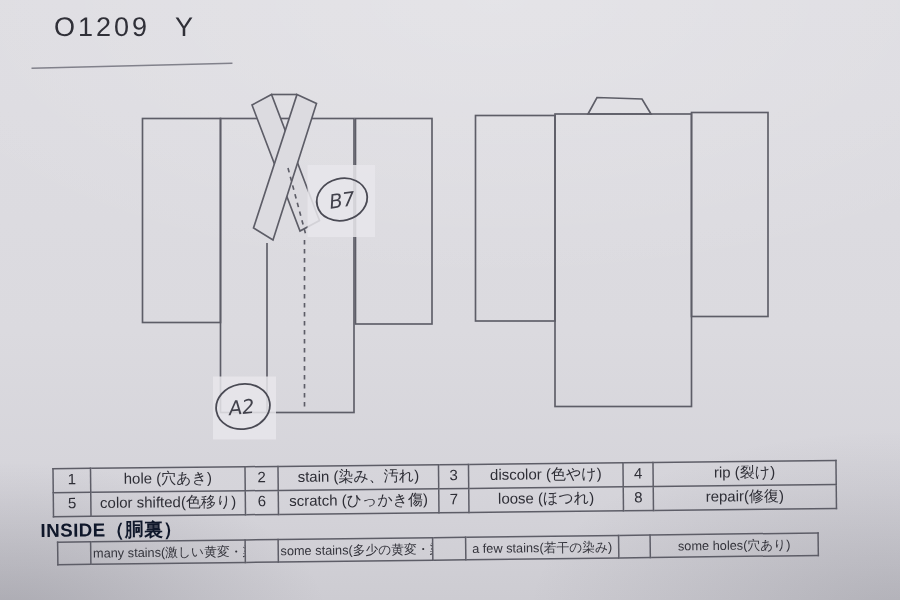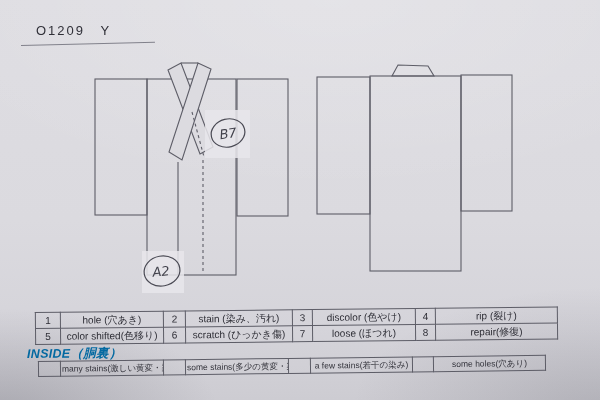--- a/index.html
+++ b/index.html
@@ -16,22 +16,22 @@
       radial-gradient(75% 55% at 100% 102%, rgba(70,70,82,0.20), rgba(0,0,0,0) 55%),
       radial-gradient(70% 50% at 0% 103%, rgba(70,70,82,0.26), rgba(0,0,0,0) 52%),
       linear-gradient(180deg,#dedde2 0%,#dbdadf 55%,#d5d4da 82%,#cdccd2 100%);
   }
   
   .item-label{
     position:absolute;left:22px;top:10px;
     font-size:12px;letter-spacing:0.5px;color:#3a3a42;
   }
   .item-value{
-    position:absolute;left:36px;top:23px;
-    font-size:13px;letter-spacing:2px;word-spacing:10px;color:#303038;
+    position:absolute;left:36px;top:8px;
+    font-size:18px;letter-spacing:2px;word-spacing:10px;color:#303038;
   }
   .item-underline{
     position:absolute;left:21px;top:45px;width:134px;height:0;
     border-top:1.6px solid #81818b;
     transform:rotate(-1.4deg);transform-origin:0 0;
   }
   svg{position:absolute;left:0;top:0;}
   
   .cond-table{
     position:absolute;left:35px;top:312px;width:522px;
@@ -39,22 +39,22 @@
     transform:rotate(-0.6deg);transform-origin:0 50%;
   }
   .cond-table td{
     border:1px solid #5d5d67;height:15px;padding:0 1px;
     font-size:10px;line-height:11px;text-align:center;
     color:#2e2e36;white-space:nowrap;overflow:hidden;
   }
   
   .inside-label{
     position:absolute;left:27px;top:346px;
-    font-size:12.5px;font-weight:600;letter-spacing:0.3px;color:#0369a1;
-    transform:rotate(-0.6deg);transform-origin:0 50%;font-style:italic;
+    font-size:12.5px;font-weight:600;letter-spacing:0.3px;color:#0f172a;
+    transform:rotate(-0.6deg);transform-origin:0 50%;
   }
   .inside-table{
     position:absolute;left:38px;top:361px;width:507px;
     border-collapse:collapse;table-layout:fixed;
     transform:rotate(-0.7deg);transform-origin:0 50%;
   }
   .inside-table td{
     border:1px solid #5d5d67;height:14px;padding:0 1px;
     font-size:8.5px;line-height:10px;text-align:center;
     color:#33333b;white-space:nowrap;overflow:hidden;

